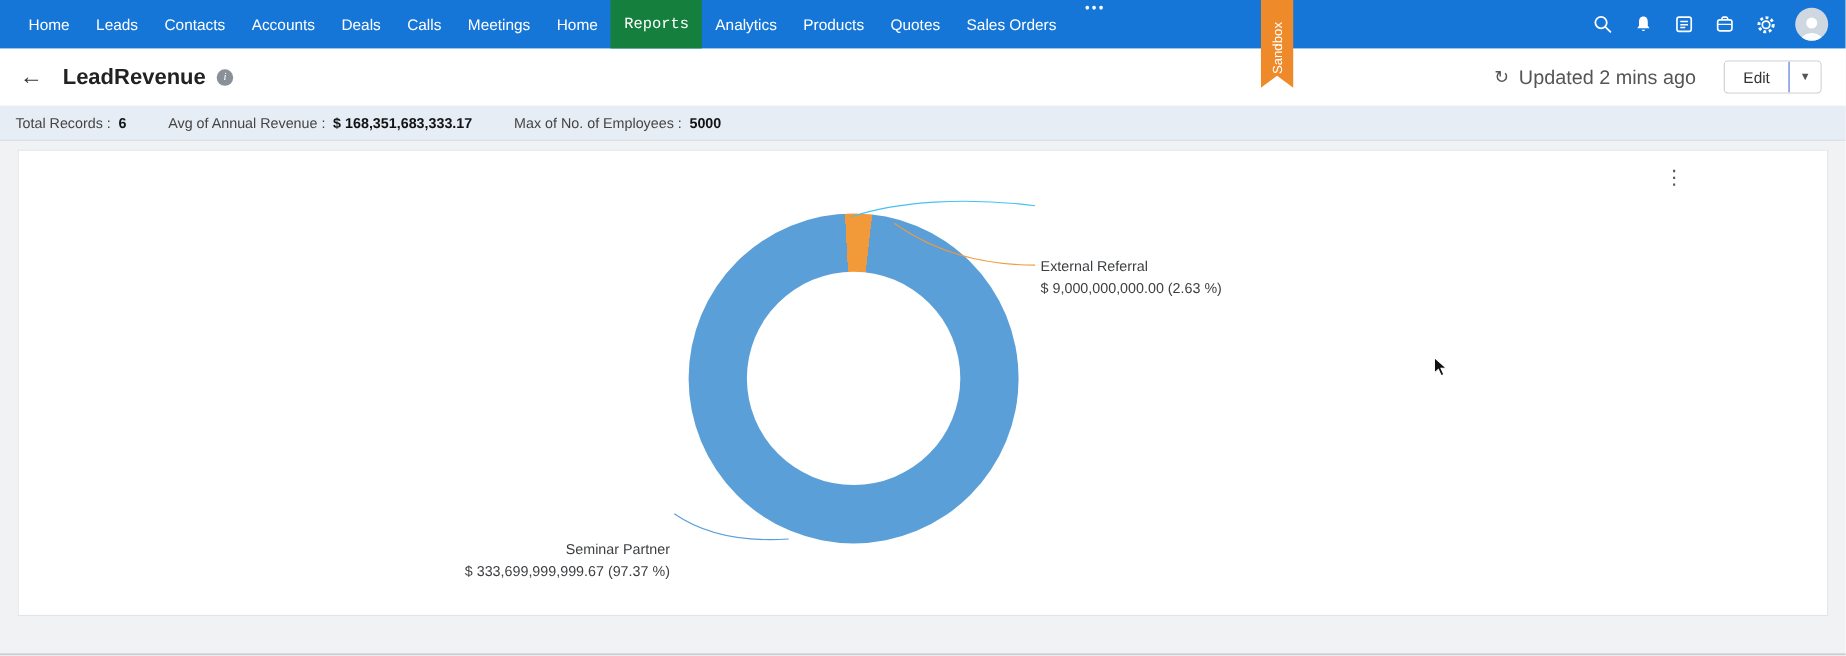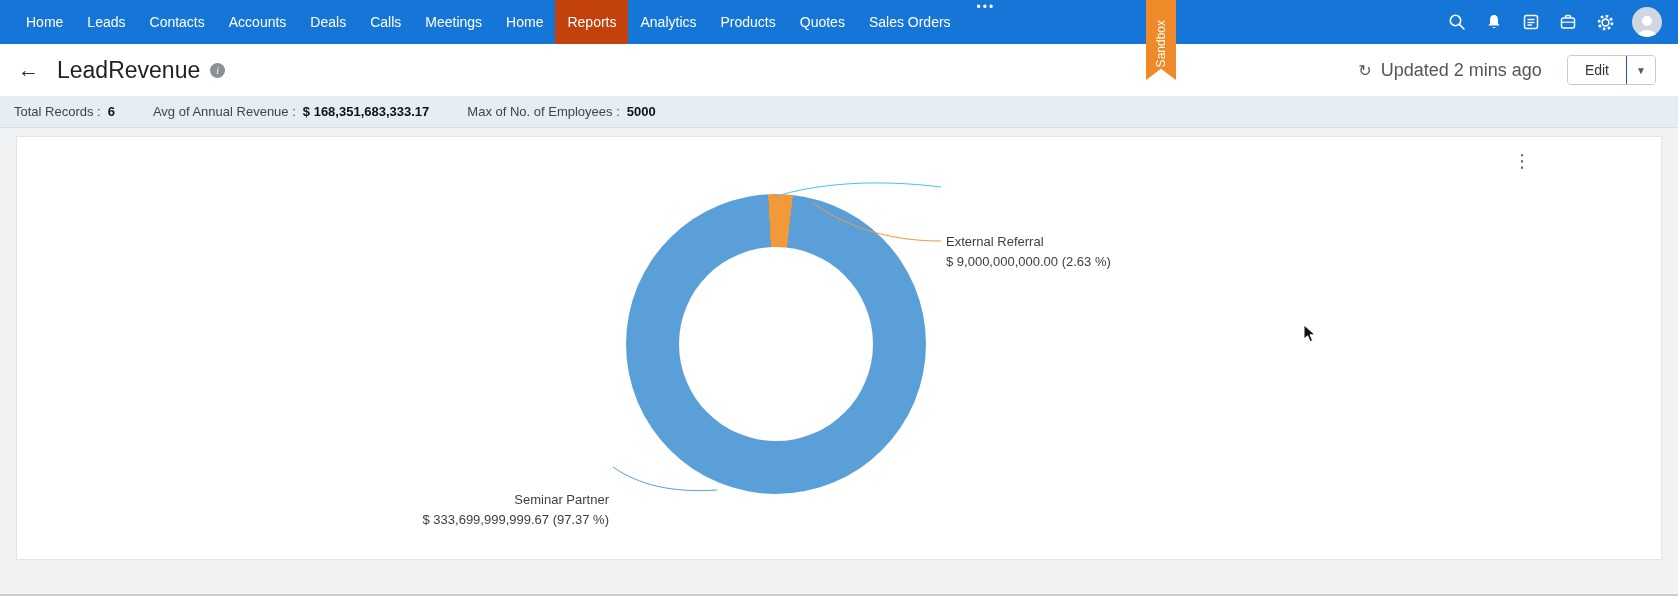--- a/index.html
+++ b/index.html
@@ -3,35 +3,35 @@
 <meta charset="utf-8">
 <style>
   * { margin:0; padding:0; box-sizing:border-box; }
   body { font-family:"Liberation Sans", sans-serif; }
   .page { position:relative; width:1678px; height:596px; background:#f1f2f4; overflow:hidden; border-bottom:2px solid #c9cdd1; }
 
   
   .topnav { position:absolute; top:0; left:0; width:100%; height:44px; background:#1576d8; display:flex; align-items:center; justify-content:space-between; z-index:5; }
   .nav-items { display:flex; height:100%; padding-left:14px; }
   .nav-item { color:#fff; font-size:14px; padding:0 12px; line-height:44px; cursor:pointer; white-space:nowrap; }
-  .nav-item.active { background:#c2410c; }
+  .nav-item.active { background:#15803d;font-family:Liberation Mono, monospace; }
   .nav-more { color:#fff; font-size:12px; letter-spacing:2px; padding:0 14px; cursor:pointer; }
   .nav-right { display:flex; align-items:center; gap:17px; padding-right:16px; }
   .icon-btn { width:20px; height:20px; display:flex; align-items:center; justify-content:center; cursor:pointer; }
   .avatar { width:30px; height:30px; border-radius:50%; background:#cfd8e0; display:flex; align-items:flex-end; justify-content:center; overflow:hidden; cursor:pointer; }
 
   
   .ribbon { position:absolute; left:1146px; top:0; width:30px; height:80px; background:#ee8a2a; z-index:10;
             clip-path:polygon(0 0,100% 0,100% 100%,50% 86%,0 100%); display:flex; align-items:center; justify-content:center; cursor:pointer; }
   .ribbon span { writing-mode:vertical-rl; transform:rotate(180deg); color:#fff; font-size:12px; padding-bottom:8px; }
 
   
   .header-row { position:absolute; top:44px; left:0; width:100%; height:52px; background:#fff; display:flex; align-items:center; z-index:2; }
   .back { margin-left:18px; font-size:21px; color:#333; cursor:pointer; }
-  .title { font-size:23px; font-weight:normal; color:#222; margin-left:18px; }
+  .title { font-size:20px; font-weight:bold; color:#222; margin-left:18px; }
   .info-chip { width:15px; height:15px; border-radius:50%; background:#8a9097; color:#fff; font-size:10px; font-style:italic;
                font-family:"Liberation Serif", serif; display:flex; align-items:center; justify-content:center; margin-left:10px; cursor:pointer; }
   .header-right { margin-left:auto; display:flex; align-items:center; gap:9px; padding-right:22px; }
   .refresh { font-size:16px; color:#555; cursor:pointer; }
   .updated { font-size:18px; color:#555; margin-right:16px; }
   .edit-split { display:flex; border:1px solid #c8ccd0; border-radius:4px; overflow:hidden; background:#fff; }
   .edit-btn { padding:6px 17px; font-size:14px; color:#333; background:#fff; border:none; border-right:1px solid #1d4ed8; cursor:pointer; font-family:inherit; }
   .edit-caret { width:28px; background:#fff; border:none; color:#555; font-size:10px; cursor:pointer; }
 
   

